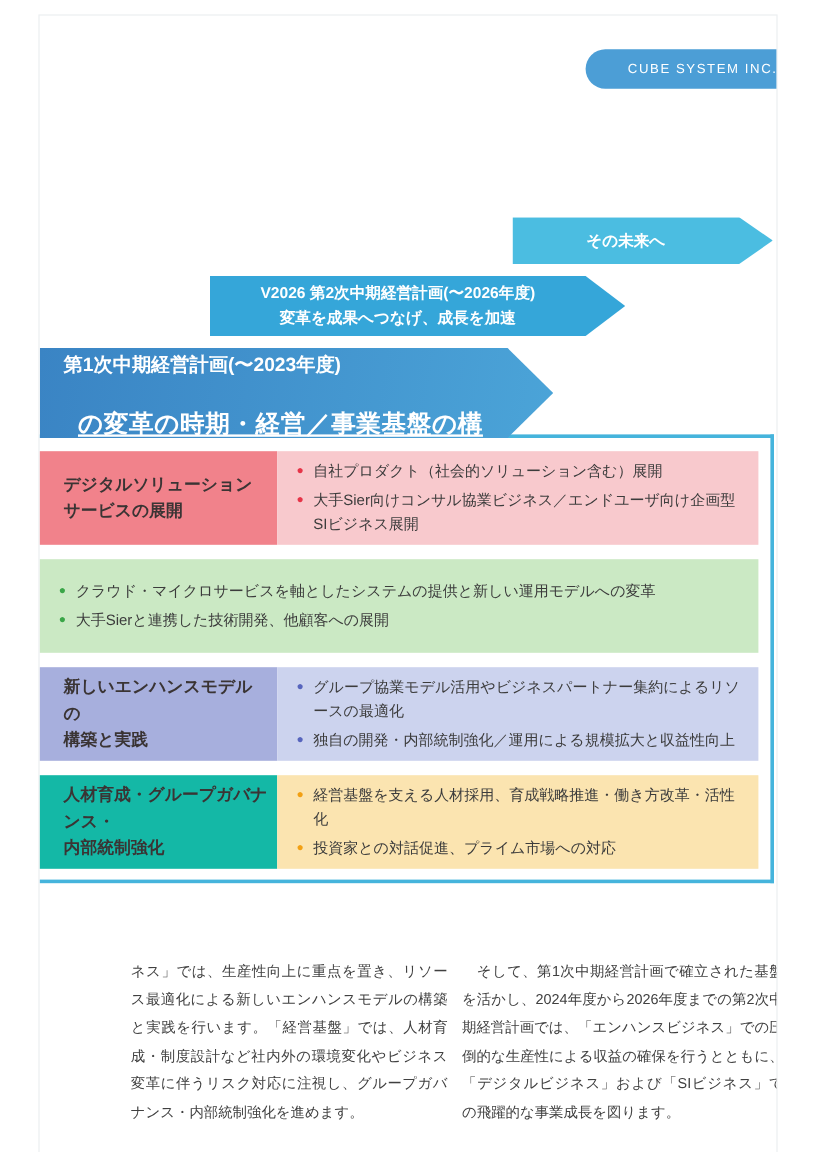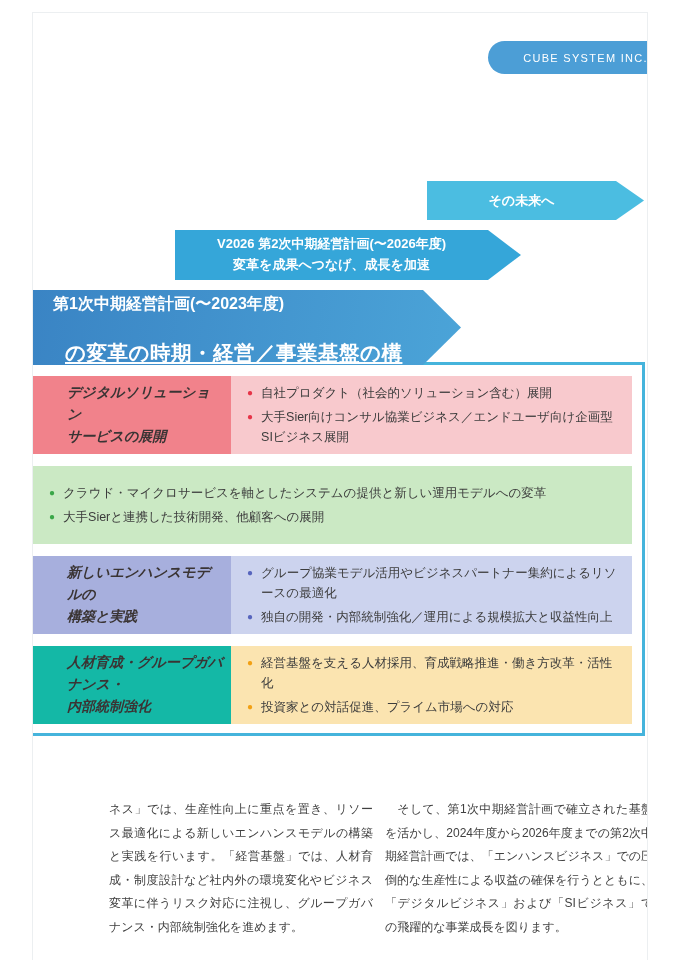--- a/index.html
+++ b/index.html
@@ -45,22 +45,22 @@
 
   
   .matrix-box {
     position:absolute; left:0; top:349px; width:612px; height:374px;
     border:3px solid #45B4DC; border-left:0; z-index:1;
     padding:11px 10px 0 0;
   }
   .mrow { display:flex; height:78px; margin-bottom:12px; }
   .mrow-label {
     width:198px; flex:0 0 198px; display:flex; align-items:center;
-    padding:0 8px 0 34px; font-size:14px; font-weight:bold;
-    line-height:1.55; color:#3A3434; white-space:pre-line;font-style:italic;
+    padding:0 8px 0 20px; font-size:14px; font-weight:bold;
+    line-height:1.55; color:#3A3434; white-space:pre-line;
   }
   .mrow-body {
     flex:1; display:flex; flex-direction:column; justify-content:center;
     gap:4px; padding:6px 12px 6px 16px;
   }
   .bullet { display:flex; font-size:12.5px; line-height:1.6; color:#3C3C3C; }
   .bullet .dot { flex:0 0 auto; margin-right:8px; font-size:10px; transform:translateY(2px); }
 
   .r0 .mrow-label { background:#F1828B; }
   .r0 .mrow-body  { background:#F8C9CD; }

